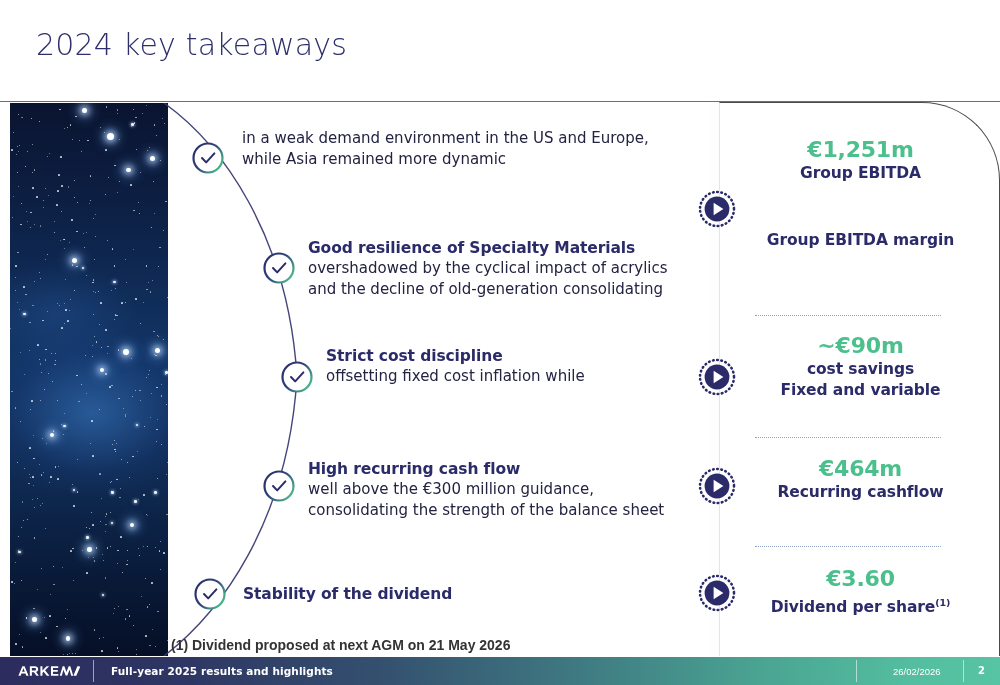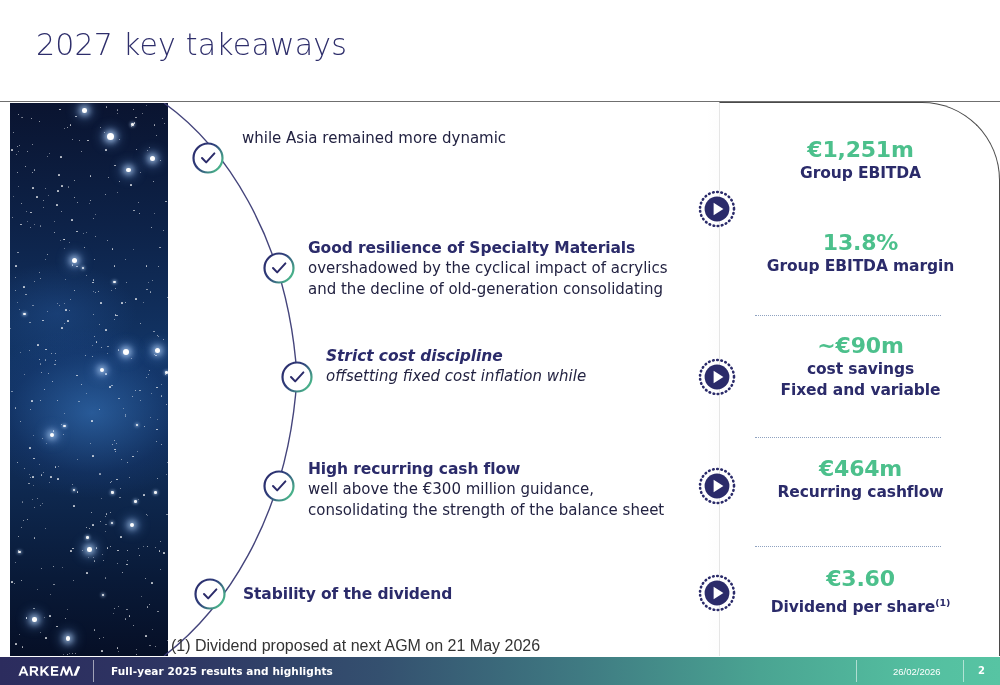--- a/index.html
+++ b/index.html
@@ -95,23 +95,24 @@
     line-height: 21px;
     white-space: nowrap;
   }
 
   
   #footnote {
     position: absolute;
     left: 171px;
     top: 637px;
     font-family: "Liberation Sans", sans-serif;
-    font-size: 16px;
+    font-size: 14px;
     color: #333333;
     white-space: nowrap;
+    font-weight: bold;
   }
 
   
   #kpi-panel-shadow {
     position: absolute;
     left: 706px;
     top: 103px;
     width: 294px;
     height: 553px;
     background: linear-gradient(90deg, rgba(120,120,120,0.00) 0%, rgba(120,120,120,0.14) 45%, rgba(120,120,120,0.22) 75%, rgba(120,120,120,0.10) 100%);
@@ -237,21 +238,21 @@
     top: 665px;
     font-family: "DejaVu Sans", sans-serif;
     font-size: 10px;
     font-weight: bold;
     color: #ffffff;
   }
 </style>
 </head>
 <body>
 
-<div id="slide-title">2027 key takeaways</div>
+<div id="slide-title">2024 key takeaways</div>
 <div id="content-top-rule"></div>
 
 <div id="starfield">
     <div class="star " style="width: 1.1px; height: 1.1px; left: 75.5083px; top: 424.216px; opacity: 0.747718;"></div>
     <div class="star " style="width: 1.1px; height: 1.1px; left: 125.768px; top: 545.862px; opacity: 0.52904;"></div>
     <div class="star " style="width: 1.1px; height: 1.1px; left: 116.615px; top: 447.206px; opacity: 0.74315;"></div>
     <div class="star " style="width: 1.1px; height: 1.1px; left: 29.0507px; top: 18.2998px; opacity: 0.720907;"></div>
     <div class="star " style="width: 1.7px; height: 1.7px; left: 51.262px; top: 224.111px; opacity: 0.75;"></div>
     <div class="star " style="width: 1.1px; height: 1.1px; left: 108.244px; top: 547.824px; opacity: 0.589921;"></div>
     <div class="star " style="width: 1.1px; height: 1.1px; left: 43.748px; top: 117.734px; opacity: 0.496276;"></div>
@@ -713,30 +714,31 @@
       <circle cx="119" cy="383" r="14.5" fill="#ffffff" stroke="url(#ringGrad)" stroke-width="2.2"></circle>
       <path d="M 113 383 L 117.2 387.4 L 125.4 378.4" fill="none" stroke="#2b2b6a" stroke-width="2" stroke-linecap="round" stroke-linejoin="round"></path>
     </g>
     <g>
       <circle cx="50" cy="491" r="14.5" fill="#ffffff" stroke="url(#ringGrad)" stroke-width="2.2"></circle>
       <path d="M 44 491 L 48.2 495.4 L 56.4 486.4" fill="none" stroke="#2b2b6a" stroke-width="2" stroke-linecap="round" stroke-linejoin="round"></path>
     </g>
   </svg>
 
 <div class="bullet" style="left:242px; top:128px;">
+  <div class="b-line">in a weak demand environment in the US and Europe,</div>
   <div class="b-line">while Asia remained more dynamic</div>
 </div>
 
 <div class="bullet" style="left:308px; top:238px;">
   <div class="b-head">Good resilience of Specialty Materials</div>
   <div class="b-line">overshadowed by the cyclical impact of acrylics</div>
   <div class="b-line">and the decline of old-generation consolidating</div>
 </div>
 
-<div class="bullet" style="left:326px; top:346px;font-style:italic;">
+<div class="bullet" style="left:326px; top:346px;">
   <div class="b-head">Strict cost discipline</div>
   <div class="b-line">offsetting fixed cost inflation while</div>
 </div>
 
 <div class="bullet" style="left:308px; top:459px;">
   <div class="b-head">High recurring cash flow</div>
   <div class="b-line">well above the €300 million guidance,</div>
   <div class="b-line">consolidating the strength of the balance sheet</div>
 </div>
 
@@ -748,21 +750,20 @@
 
 <div id="kpi-panel-shadow"></div>
 <div id="kpi-panel">
 
   <div class="kpi-block" style="top:34px;">
     <div class="kpi-value">€1,251m</div>
     <div class="kpi-label">Group EBITDA</div>
   </div>
 
   <div class="kpi-block" style="top:127px;">
-    <div class="kpi-value">13.8%</div>
     <div class="kpi-label">Group EBITDA margin</div>
   </div>
 
   <div class="kpi-block" style="top:230px;">
     <div class="kpi-value">~€90m</div>
     <div class="kpi-label">cost savings</div>
     <div class="kpi-label">Fixed and variable</div>
   </div>
 
   <div class="kpi-block" style="top:353px;">

